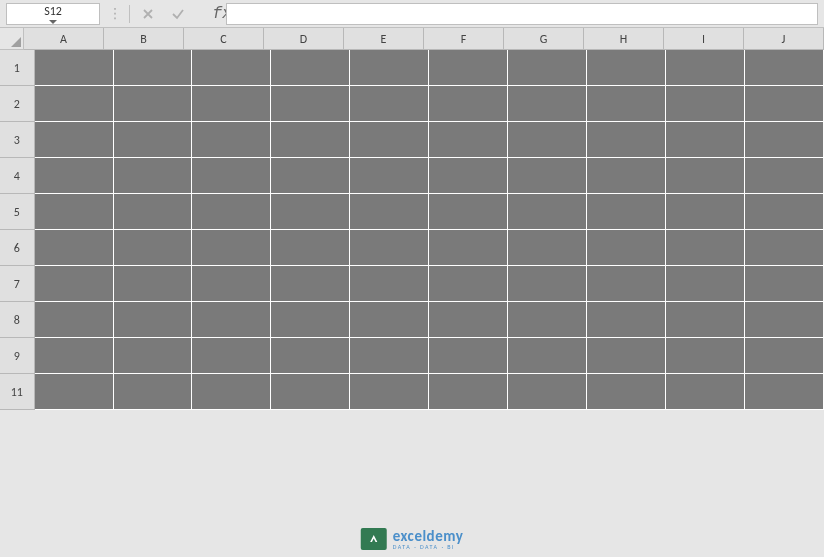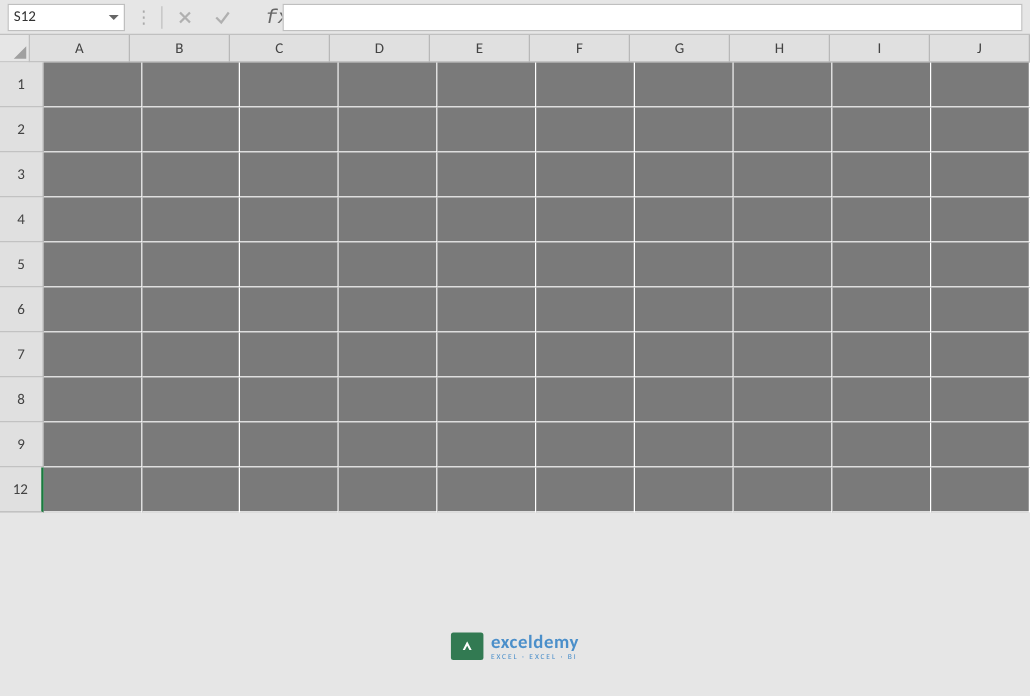--- a/index.html
+++ b/index.html
@@ -25,20 +25,21 @@
       width: 94px;
       height: 22px;
       background: #fff;
       border: 1px solid #bfbfbf;
       display: flex;
       align-items: center;
       justify-content: space-between;
       padding: 0 4px;
       font-size: 12px;
       color: #333;
+      flex-direction: column;
     }
     .name-box-dropdown {
       width: 0; height: 0;
       border-left: 4px solid transparent;
       border-right: 4px solid transparent;
       border-top: 4px solid #666;
     }
     .fb-divider {
       width: 1px;
       height: 18px;
@@ -134,21 +135,21 @@
       border-right: 2px solid #1a7a3e;
     }
     .cell {
       width: 80px;
       background: #7a7a7a;
       border-right: 1px solid #fff;
       border-bottom: 1px solid #fff;
     }
     .watermark {
       position: absolute;
-      bottom: 29px;
+      bottom: 7px;
       left: 50%;
       transform: translateX(-50%);
       display: flex;
       align-items: center;
       gap: 6px;
       opacity: 0.9;
       pointer-events: none;
     }
     .watermark-icon {
       width: 26px;
@@ -337,34 +338,34 @@
         <div class="cell"></div>
         <div class="cell"></div>
         <div class="cell"></div>
         <div class="cell"></div>
         <div class="cell"></div>
         <div class="cell"></div>
         <div class="cell"></div>
         <div class="cell"></div>
       </div>
       <div class="row">
-        <div class="row-header active">12</div>
+        <div class="row-header">11</div>
         <div class="cell"></div>
         <div class="cell"></div>
         <div class="cell"></div>
         <div class="cell"></div>
         <div class="cell"></div>
         <div class="cell"></div>
         <div class="cell"></div>
         <div class="cell"></div>
         <div class="cell"></div>
         <div class="cell"></div>
       </div>
     </div>
 </div>
 
 <div class="watermark">
   <div class="watermark-icon"></div>
   <div class="watermark-text">
     <span class="watermark-main">exceldemy</span>
-    <span class="watermark-sub">EXCEL · EXCEL · BI</span>
+    <span class="watermark-sub">DATA · DATA · BI</span>
   </div>
 </div>
 
 </body></html>

